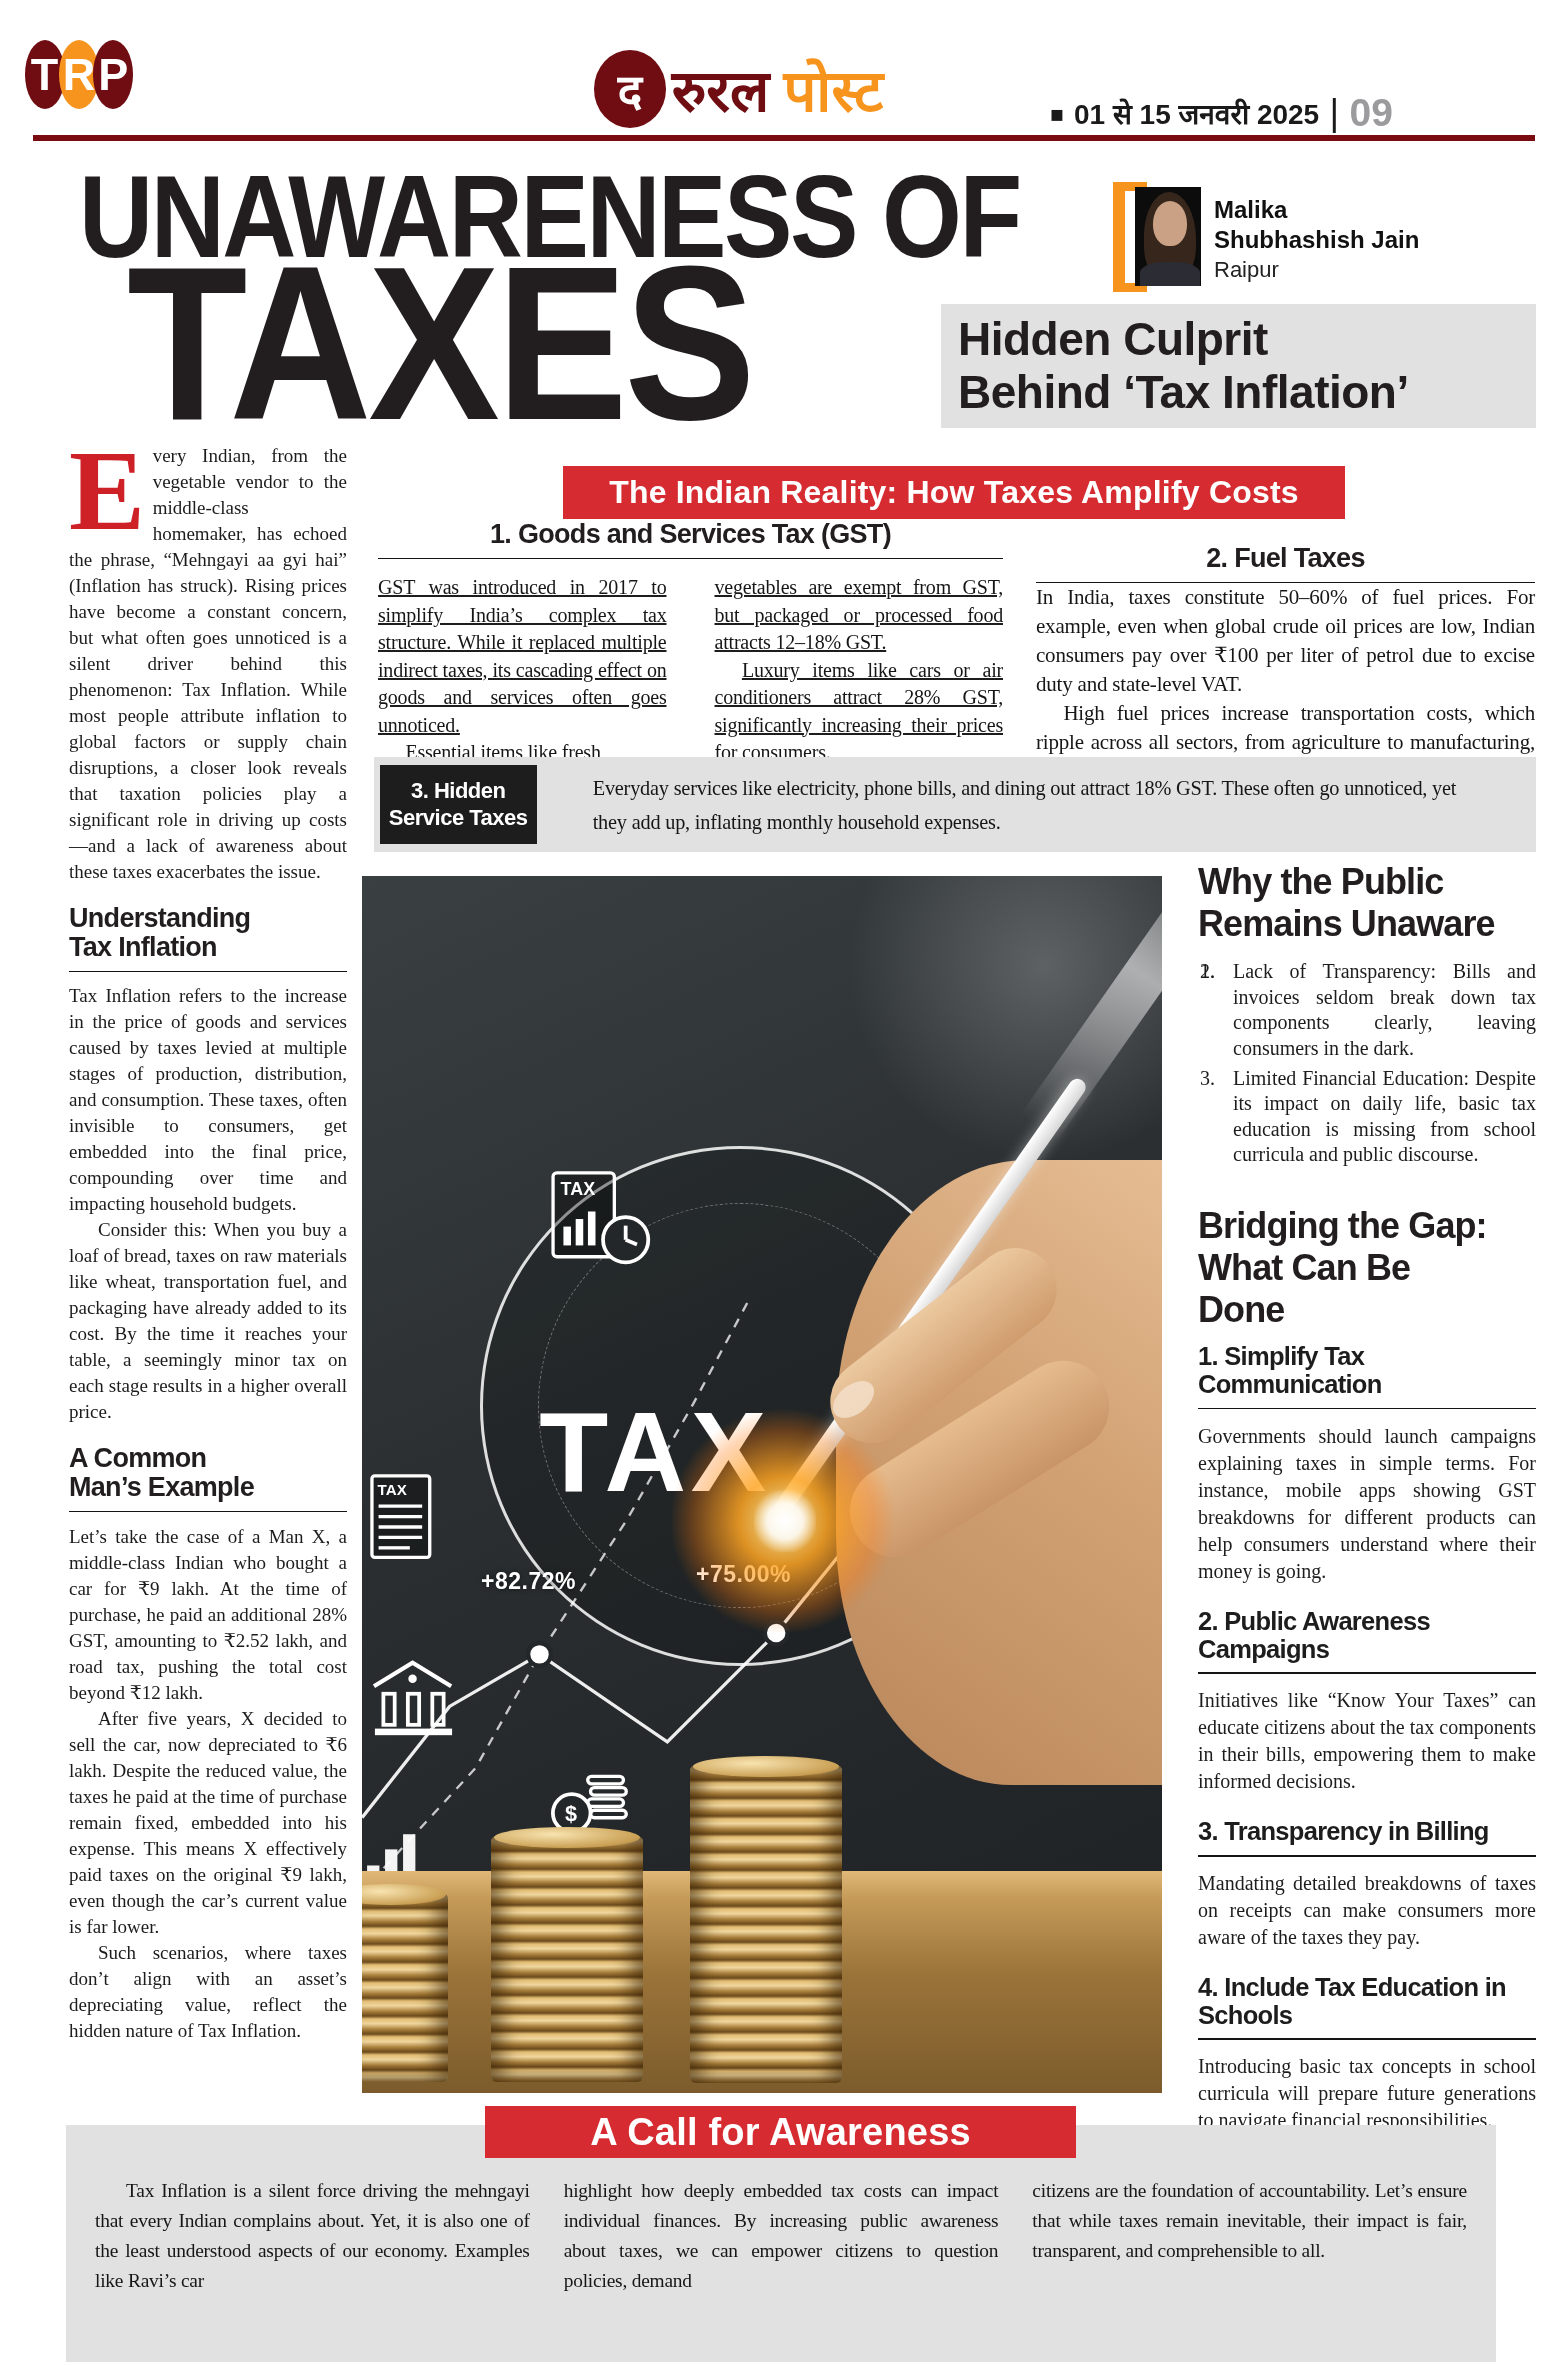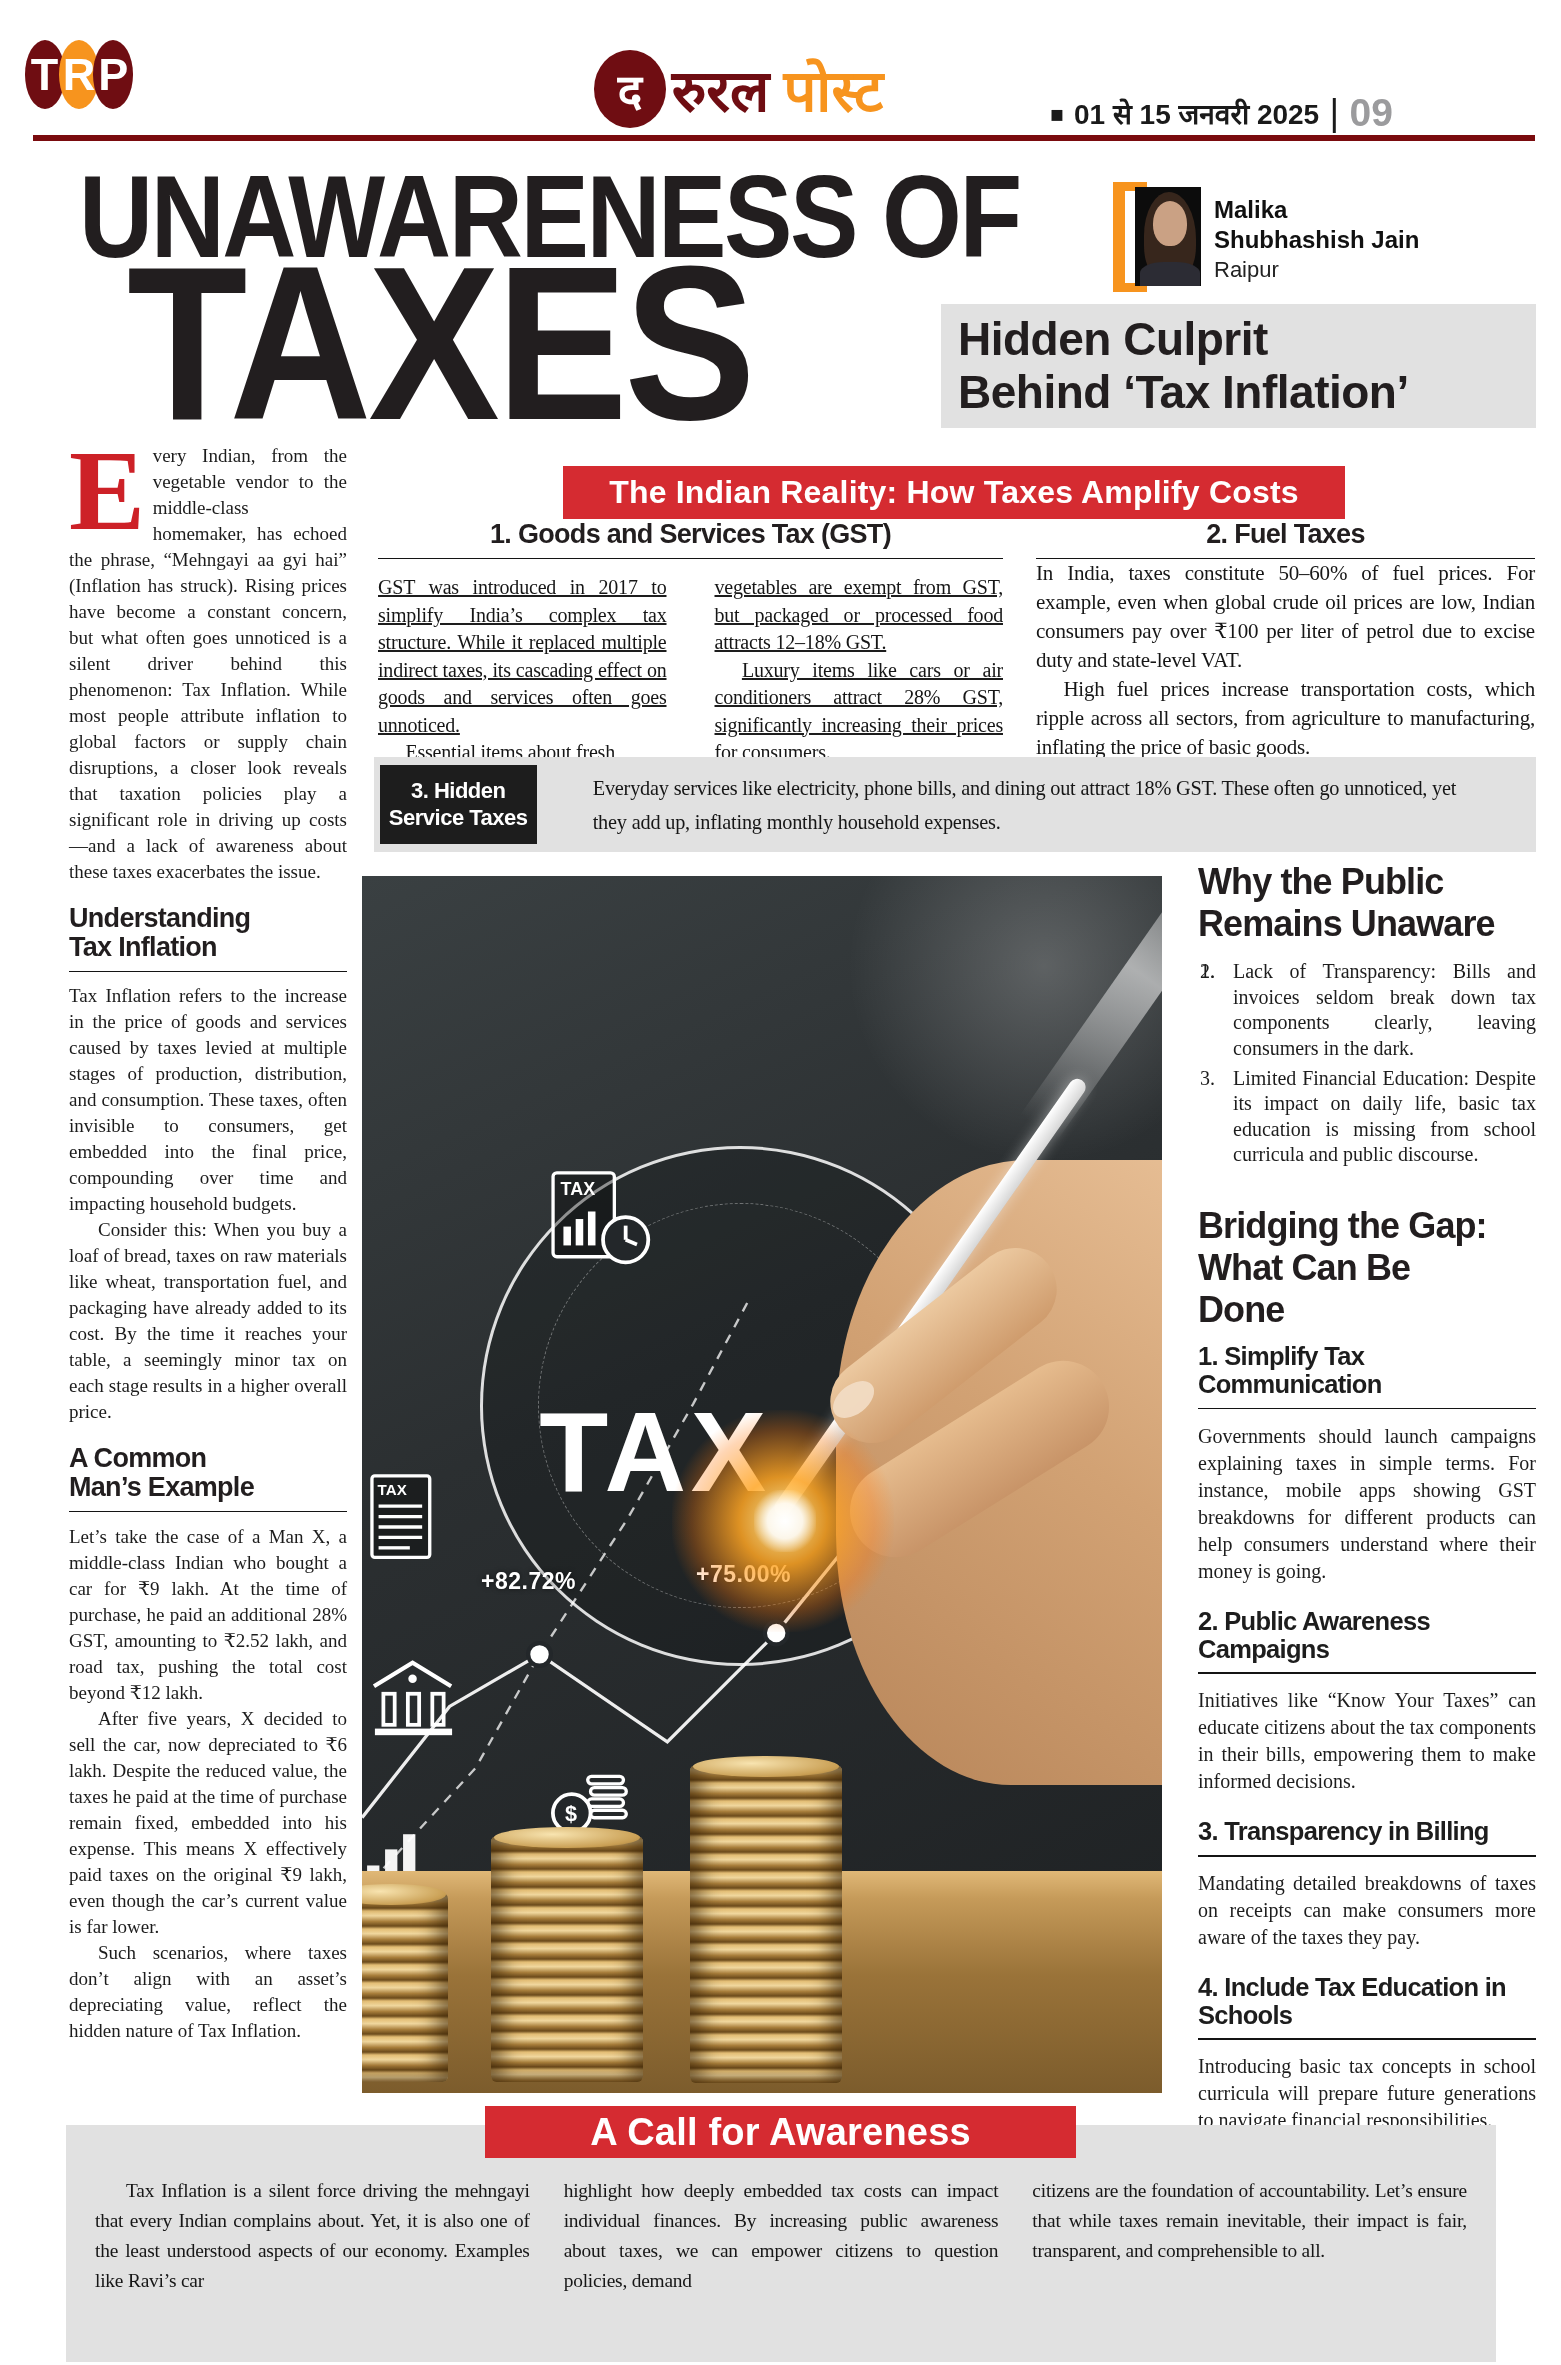--- a/index.html
+++ b/index.html
@@ -72,21 +72,21 @@
   .banner1 { left:563px; top:466px; width:782px; height:53px; font-size:32px; letter-spacing:0.2px; }
 
   .col-head { text-align:center; font-family:"Liberation Sans","DejaVu Sans",sans-serif; font-weight:bold;
               font-size:27px; letter-spacing:-0.7px; color:#221e1f; }
   .col-rule { height:1.9px; background:#141414; margin-top:7.6px; }
   .gst-area { position:absolute; left:378px; top:519px; width:625px; }
   .gst-cols { display:flex; gap:48px; margin-top:15px;text-decoration:underline; }
   .gst-col { flex:1; }
   .gst-col p, .fuel-area p { font-size:20px; line-height:27.4px; text-align:justify; letter-spacing:-0.2px; color:#161616; }
   .gst-col p.ind, .fuel-area p.ind { text-indent:27.4px; }
-  .fuel-area { position:absolute; left:1036px; top:519px; width:499px; }
+  .fuel-area { position:absolute; left:1036px; top:543px; width:499px; }
   .fuel-area p { font-size:21px; line-height:29px; }
   .fuel-body { }
 
   .grayband { position:absolute; left:374px; top:757px; width:1162px; height:95px; background:#e1e1e1;
               display:flex; align-items:center; }
   .hbox { width:157px; height:79px; background:#1d1d1d; margin-left:5.7px; display:flex; flex-direction:column;
           justify-content:center; align-items:center;text-align:center; }
   .hbox span { display:block; color:#fff; font-family:"Liberation Sans","DejaVu Sans",sans-serif; font-weight:bold;
                font-size:22px; line-height:26.5px; letter-spacing:-0.5px; }
   .htext { flex:1; padding:0 76px 0 56px; font-size:20.3px; line-height:34px; letter-spacing:-0.2px; color:#161616; }
@@ -239,21 +239,21 @@
   </div>
 
   <div class="banner-red banner1">The Indian Reality: How Taxes Amplify Costs</div>
 
   <div class="gst-area">
     <div class="col-head">1. Goods and Services Tax (GST)</div>
     <div class="col-rule"></div>
     <div class="gst-cols">
       <div class="gst-col">
         <p>GST was introduced in 2017 to simplify India’s complex tax structure. While it replaced multiple indirect taxes, its cascading effect on goods and services often goes unnoticed.</p>
-        <p class="ind">Essential items about fresh</p>
+        <p class="ind">Essential items like fresh</p>
       </div>
       <div class="gst-col">
         <p>vegetables are exempt from GST, but packaged or processed food attracts 12–18% GST.</p>
         <p class="ind">Luxury items like cars or air conditioners attract 28% GST, significantly increasing their prices for consumers.</p>
       </div>
     </div>
   </div>
 
   <div class="fuel-area">
     <div class="col-head">2. Fuel Taxes</div>

